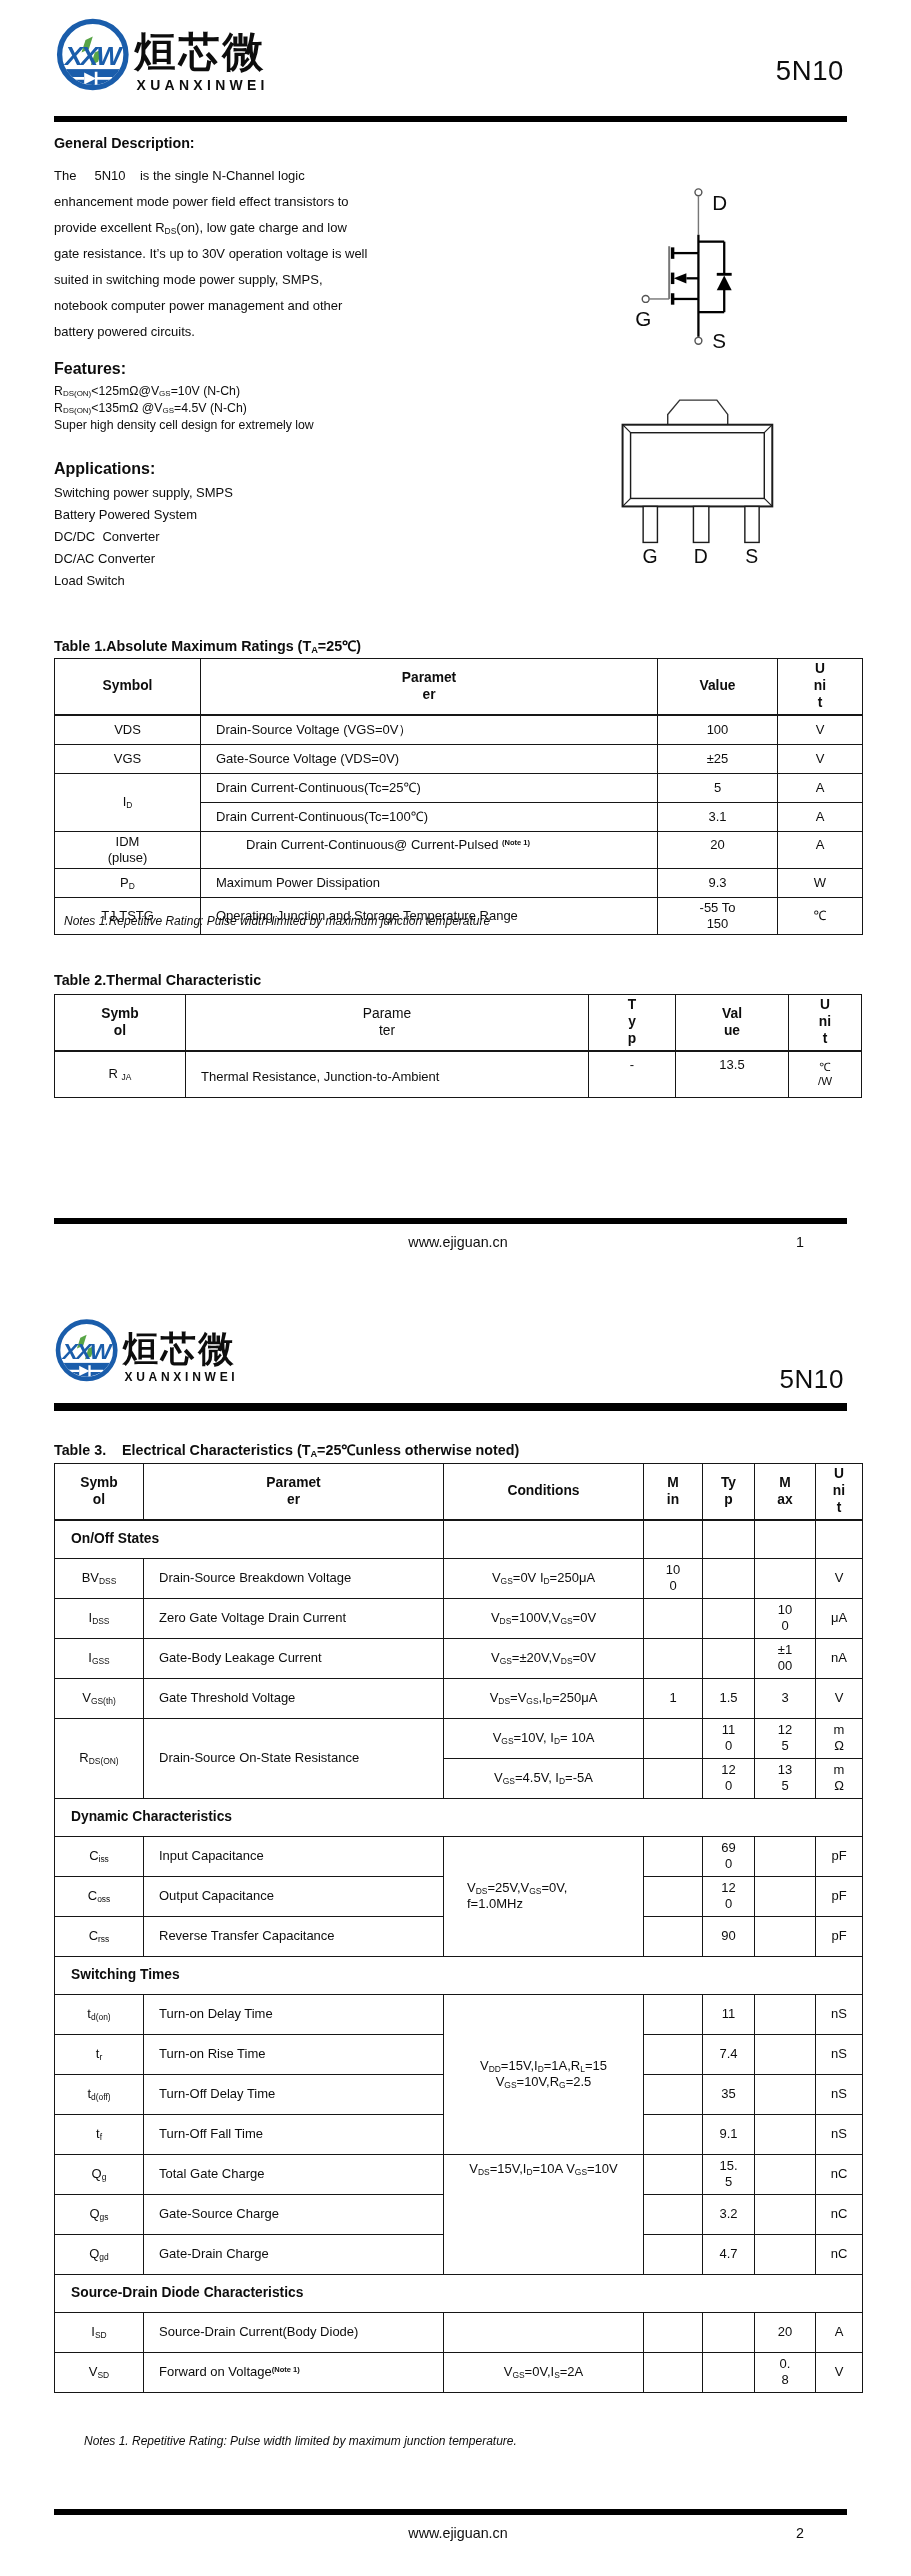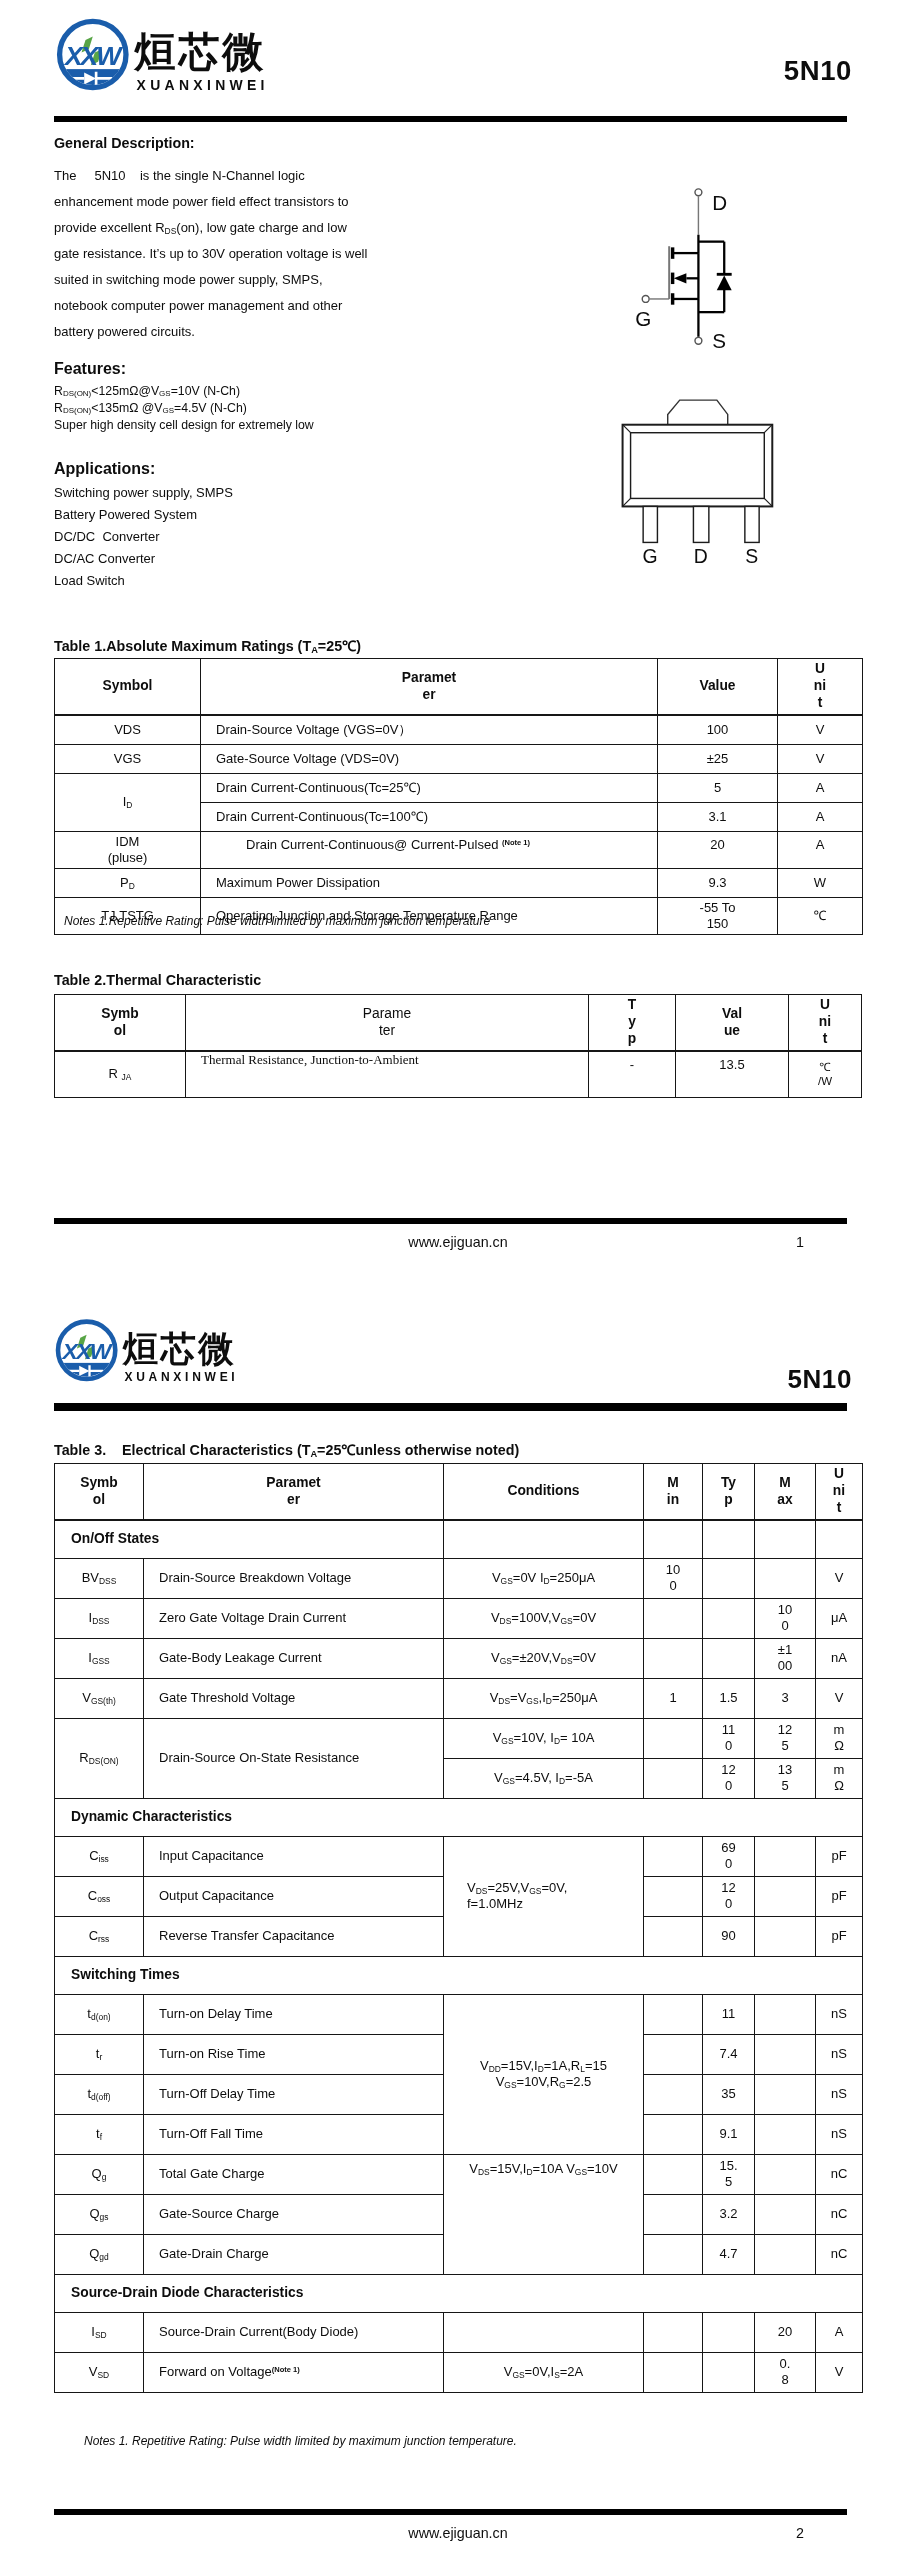--- a/index.html
+++ b/index.html
@@ -4,21 +4,21 @@
 <style>
   html,body{margin:0;padding:0;background:#fff;}
   body{width:912px;height:2576px;position:relative;font-family:"Liberation Sans",sans-serif;color:#0d0d0d;}
   .page{position:absolute;left:0;width:896px;overflow:hidden;}
   #p1{top:0;height:1288px;}
   #p2{top:1288px;height:1288px;}
   .abs{position:absolute;}
   sub{font-size:65%;vertical-align:-0.18em;line-height:0;}
   sup{font-size:58%;vertical-align:0.55em;line-height:0;font-weight:bold;}
   .rule{position:absolute;left:54px;right:49px;background:#000;}
-  .pn{position:absolute;right:44px;font-weight:bold;letter-spacing:0.6px;}
+  .pn{position:absolute;right:52px;font-weight:normal;letter-spacing:0.6px;}
   .pn1{top:55px;font-size:27.5px;}
   .pn2{top:76px;font-size:26px;}
   .leftcol{position:absolute;left:54px;top:135px;width:335px;}
   .h1{font-size:14.3px;font-weight:bold;margin:0;}
   .desc{font-size:13px;line-height:26px;white-space:pre-wrap;margin-top:12px;}
   .h2{font-size:16px;font-weight:bold;margin:15px 0 4.6px 0;}
   .h2.apps-h{margin-top:26px;}
   .feat-item{font-size:12.3px;line-height:17px;white-space:pre-wrap;}
   .app-item{font-size:13px;line-height:22px;white-space:pre-wrap;}
   .app-item.serif{font-family:Liberation Sans, sans-serif;}
@@ -215,21 +215,21 @@
     <tbody>
         <tr class="th">
       <td>Symb<br>ol</td>
       <td style="font-weight:normal;">Parame<br>ter</td>
       <td>T<br>y<br>p</td>
       <td>Val<br>ue</td>
       <td>U<br>ni<br>t</td>
     </tr>
     <tr>
       <td>R <sub>JA</sub></td>
-      <td class="l" style="vertical-align:top;padding-top:0;font-family:Liberation Serif, serif;">Thermal Resistance, Junction-to-Ambient</td>
+      <td class="l" style="vertical-align:top;padding-top:17px;">Thermal Resistance, Junction-to-Ambient</td>
       <td style="vertical-align:top;padding-top:4.6px;">-</td>
       <td style="vertical-align:top;padding-top:4.6px;">13.5</td>
       <td style="font-size:11.5px;">℃<br>/W</td>
     </tr>
   </tbody>
     </table>
 
   <div class="rule" style="top:1218px;height:5.7px;"></div>
   <div class="foot" style="top:1234px;">
     <span>www.ejiguan.cn</span>

